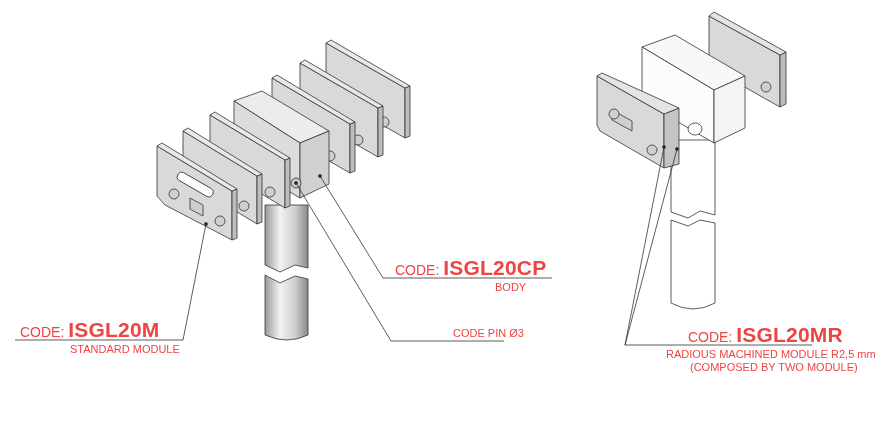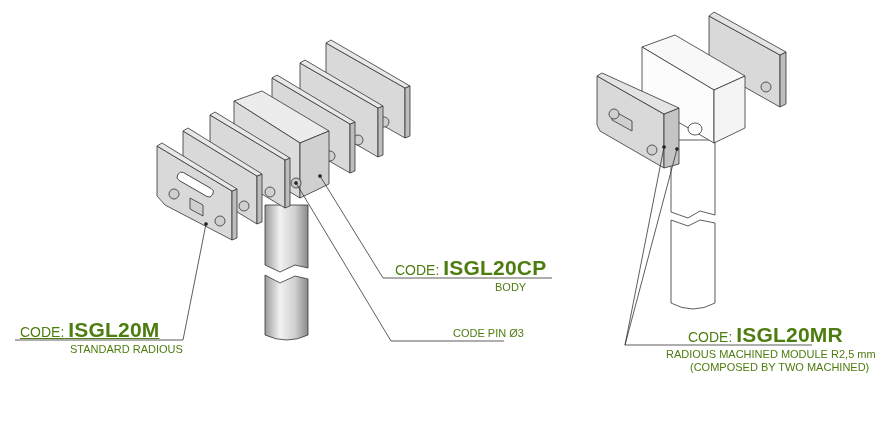--- a/index.html
+++ b/index.html
@@ -1,18 +1,18 @@
 <!DOCTYPE html>
 <html><head>
 <meta charset="utf-8">
 <style>
   html, body { margin: 0; padding: 0; background: #ffffff; }
   body { width: 893px; height: 448px; position: relative; overflow: hidden; font-family: "Liberation Sans", sans-serif; }
   svg { position: absolute; left: 0; top: 0; }
-  .lbl { position: absolute; color: #4d7c0f; white-space: nowrap; }
+  .lbl { position: absolute; color: #ef4444; white-space: nowrap; }
   .code { font-size: 14px; }
   .code .pre { font-size: 14px; }
   .code .num { font-size: 21px; font-weight: bold; letter-spacing: 0.2px; }
   .sub { font-size: 11px; text-align: center; padding-left: 40px; }
 </style>
 </head>
 <body>
 
 <svg width="893" height="448" viewBox="0 0 893 448">
   <defs>
@@ -121,32 +121,32 @@
       <circle cx="664" cy="147" r="1.5" fill="#222"></circle>
       <circle cx="677" cy="149" r="1.5" fill="#222"></circle>
     </g>
 
     <line x1="664" y1="147" x2="625" y2="345" stroke="#333" stroke-width="0.8"></line>
     <line x1="677" y1="149" x2="625" y2="345" stroke="#333" stroke-width="0.8"></line>
     <line x1="625" y1="345" x2="812" y2="345" stroke="#333" stroke-width="0.8"></line>
   </g>
 </svg>
 
-<div class="lbl code" style="left:20px; top:318px;text-decoration:underline;">
+<div class="lbl code" style="left:20px; top:318px;">
   <span class="pre">CODE:</span>
   <span class="num">ISGL20M</span>
 </div>
-<div class="lbl sub" style="left:30px; top:343px;">STANDARD RADIOUS</div>
+<div class="lbl sub" style="left:30px; top:343px;">STANDARD MODULE</div>
 
 <div class="lbl code" style="left:395px; top:256px;">
   <span class="pre">CODE:</span>
   <span class="num">ISGL20CP</span>
 </div>
 <div class="lbl sub" style="left:455px; top:281px;">BODY</div>
 
 <div class="lbl sub" style="left:413px; top:327px;">CODE PIN Ø3</div>
 
 <div class="lbl code" style="left:688px; top:323px;">
   <span class="pre">CODE:</span>
   <span class="num">ISGL20MR</span>
 </div>
 <div class="lbl sub" style="left:626px; top:348px;text-align:center;">RADIOUS MACHINED MODULE R2,5 mm</div>
-<div class="lbl sub" style="left:650px; top:361px;">(COMPOSED BY TWO MACHINED)</div>
+<div class="lbl sub" style="left:650px; top:361px;">(COMPOSED BY TWO MODULE)</div>
 
 </body></html>

